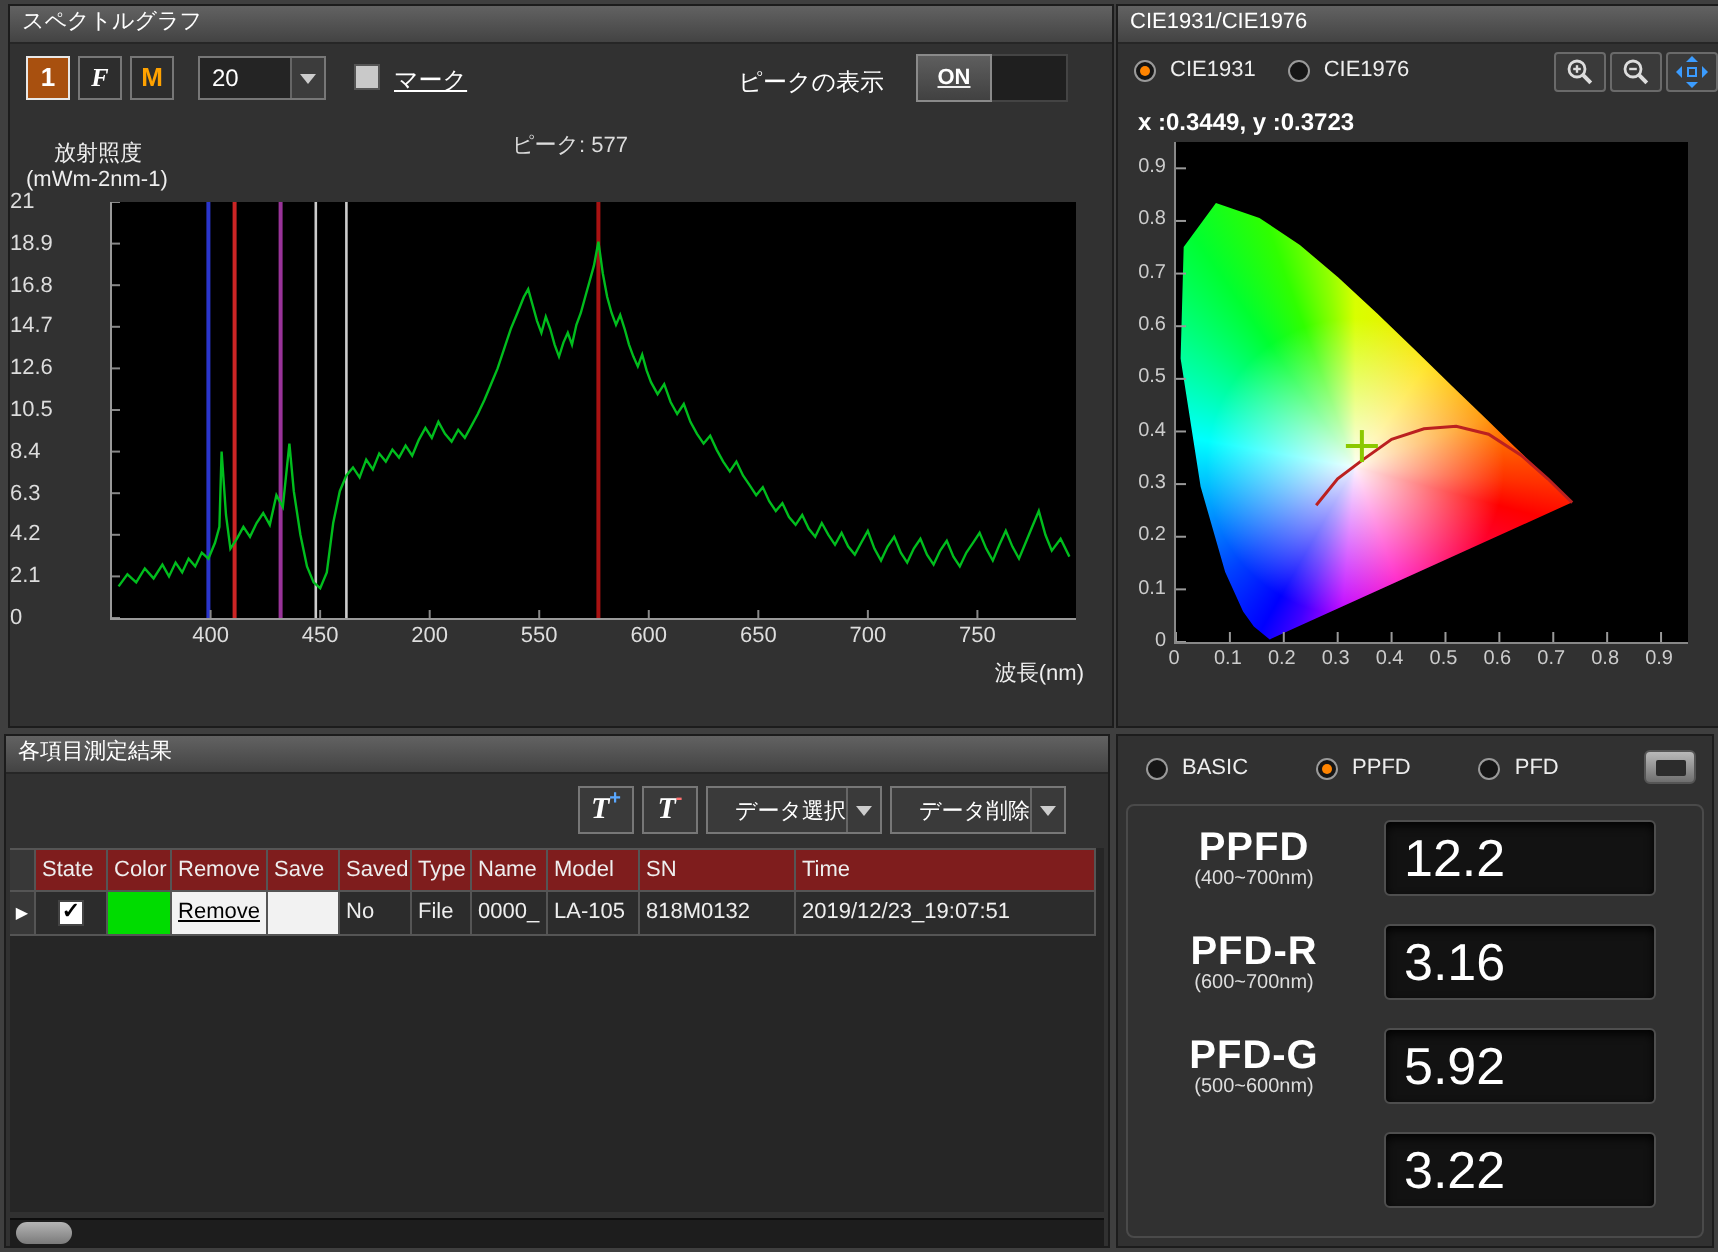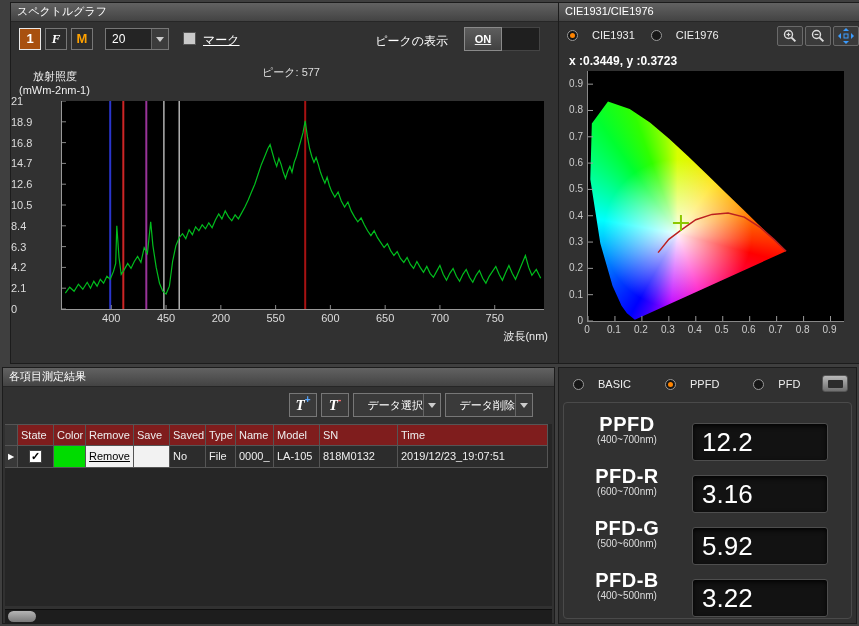--- a/index.html
+++ b/index.html
@@ -8,21 +8,21 @@
     background:#3f3f3f;font-family:"Liberation Sans",sans-serif;color:#eee;
     outline:1px solid #222;
   }
   .panel{position:absolute;background:#313131;border:1px solid #1c1c1c;box-sizing:border-box;}
   .panel-header{
     height:18px;background:linear-gradient(#626262,#434343);
     border-bottom:1px solid #262626;color:#fff;font-size:11px;
     line-height:17px;padding:0 6px;white-space:nowrap;
   }
   
-  #spectrum-panel{left:10px;top:2px;width:553px;height:362px;}
+  #spectrum-panel{left:4px;top:2px;width:553px;height:362px;}
   .spec-toolbar{position:absolute;left:2px;top:20px;right:2px;height:32px;}
   .sq-btn{
     position:absolute;top:5px;width:22px;height:22px;box-sizing:border-box;
     background:#2d2d2d;border:1px solid #777;color:#fff;
     font-size:13px;font-weight:bold;text-align:center;line-height:20px;cursor:pointer;
   }
   #btn-one{left:6px;background:#a8500f;border:1px solid #e8e8e8;}
   #btn-f{left:32px;font-family:"Liberation Serif",serif;font-style:italic;}
   #btn-m{left:58px;color:#ffa200;}
   .combo{
@@ -55,21 +55,21 @@
     border-left:1px solid #999;border-bottom:1px solid #999;box-sizing:content-box;
   }
   #spectrum-svg{position:absolute;left:0;top:0;width:100%;height:100%;}
   #spec-y-ticks{position:absolute;left:0;top:98px;width:45px;height:208px;}
   #spec-y-ticks .ylab{position:absolute;right:3px;width:42px;text-align:left;font-size:11px;color:#ddd;}
   #spec-x-ticks{position:absolute;left:51px;top:309px;width:482px;height:14px;}
   #spec-x-ticks .xlab{position:absolute;width:34px;text-align:center;font-size:11px;color:#ddd;}
   
   #cie-panel{left:558px;top:2px;width:308px;height:362px;}
   #cie-modes{position:absolute;left:8px;top:26px;display:flex;gap:16px;}
-  .radio-item{display:flex;align-items:center;gap:14px;cursor:pointer;}
+  .radio-item{display:flex;align-items:center;gap:7px;cursor:pointer;}
   .radio{width:11px;height:11px;border-radius:50%;background:#161616;border:1px solid #9a9a9a;box-sizing:border-box;position:relative;flex:none;}
   .radio.on::after{content:"";position:absolute;left:2px;top:2px;width:5px;height:5px;border-radius:50%;background:#ff8400;}
   .radio-label{font-size:11px;color:#eee;white-space:nowrap;}
   .icon-btn{
     position:absolute;top:23px;width:26px;height:20px;box-sizing:border-box;
     background:#3a3a3a;border:1px solid #6a6a6a;border-radius:2px;
     display:flex;align-items:center;justify-content:center;cursor:pointer;
   }
   #zoom-in-btn{right:62px;} #zoom-out-btn{right:34px;} #expand-btn{right:6px;}
   #cie-coords{position:absolute;left:10px;top:51px;font-size:12px;font-weight:bold;color:#fff;}
@@ -148,21 +148,21 @@
   #capture-btn .scr{position:absolute;left:5px;top:4px;width:15px;height:8px;background:#2c2c2c;border-radius:1px;}
   #measure-rows{
     position:absolute;left:4px;right:4px;top:34px;bottom:4px;
     border:1px solid #4a4a4a;border-radius:4px;padding-top:7px;box-sizing:border-box;
   }
   .m-row{position:relative;height:52px;}
   .m-label-block{position:absolute;left:2px;top:3px;width:122px;text-align:center;}
   .m-label{font-size:20px;font-weight:bold;color:#fff;letter-spacing:0.5px;line-height:22px;}
   .m-range{font-size:10px;color:#ddd;margin-top:-1px;}
   .m-value-box{
-    position:absolute;left:128px;top:13px;width:136px;height:38px;box-sizing:border-box;
+    position:absolute;left:128px;top:0;width:136px;height:38px;box-sizing:border-box;
     background:#121212;border:1px solid #4e4e4e;border-radius:3px;
     box-shadow:inset 0 2px 5px rgba(0,0,0,0.9);
   }
   .m-value{font-size:26px;color:#fff;line-height:36px;padding-left:9px;}
 </style>
 </head>
 <body>
 
 <div class="panel" id="spectrum-panel">
   <div class="panel-header">スペクトルグラフ</div>
@@ -445,22 +445,18 @@
       <div class="m-row">
         <div class="m-label-block">
           <div class="m-label">PFD-G</div>
           <div class="m-range">(500~600nm)</div>
         </div>
         <div class="m-value-box">
           <div class="m-value">5.92</div>
         </div>
       </div>
       <div class="m-row">
-        <div class="m-label-block">
-          <div class="m-label">PFD-B</div>
-          <div class="m-range">(400~500nm)</div>
-        </div>
         <div class="m-value-box">
           <div class="m-value">3.22</div>
         </div>
       </div>
     </div>
 </div>
 
 </body></html>

